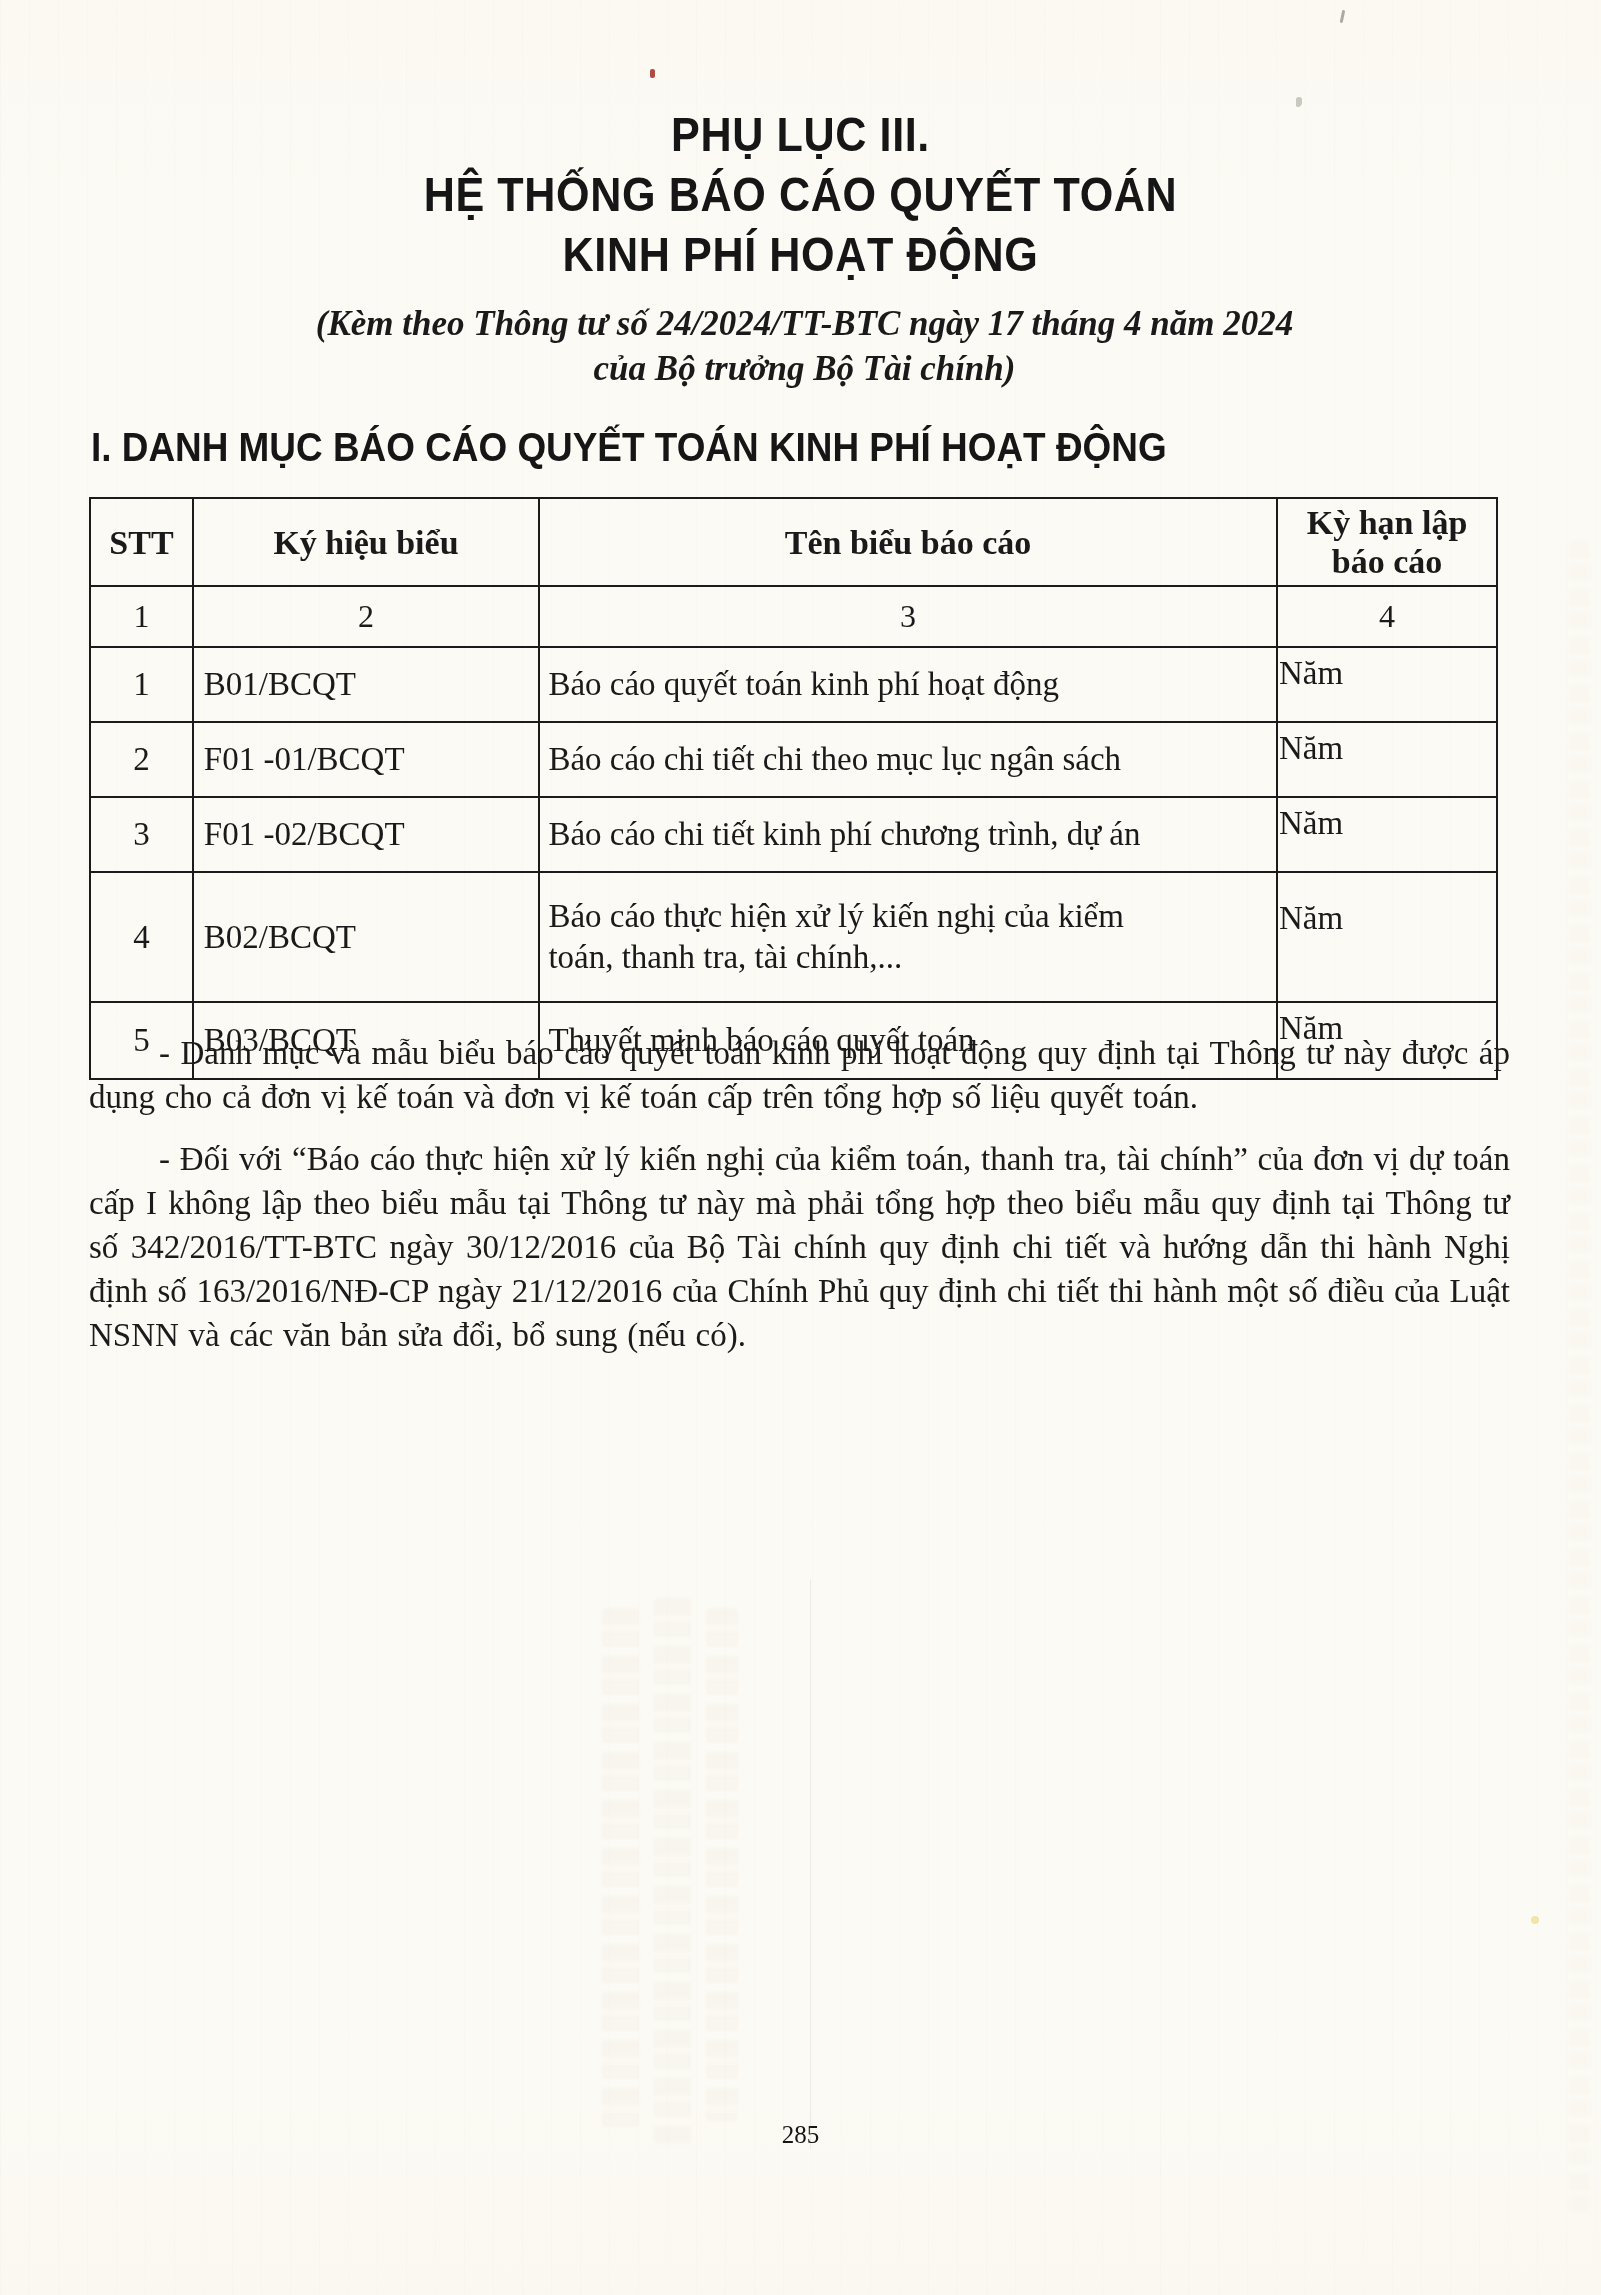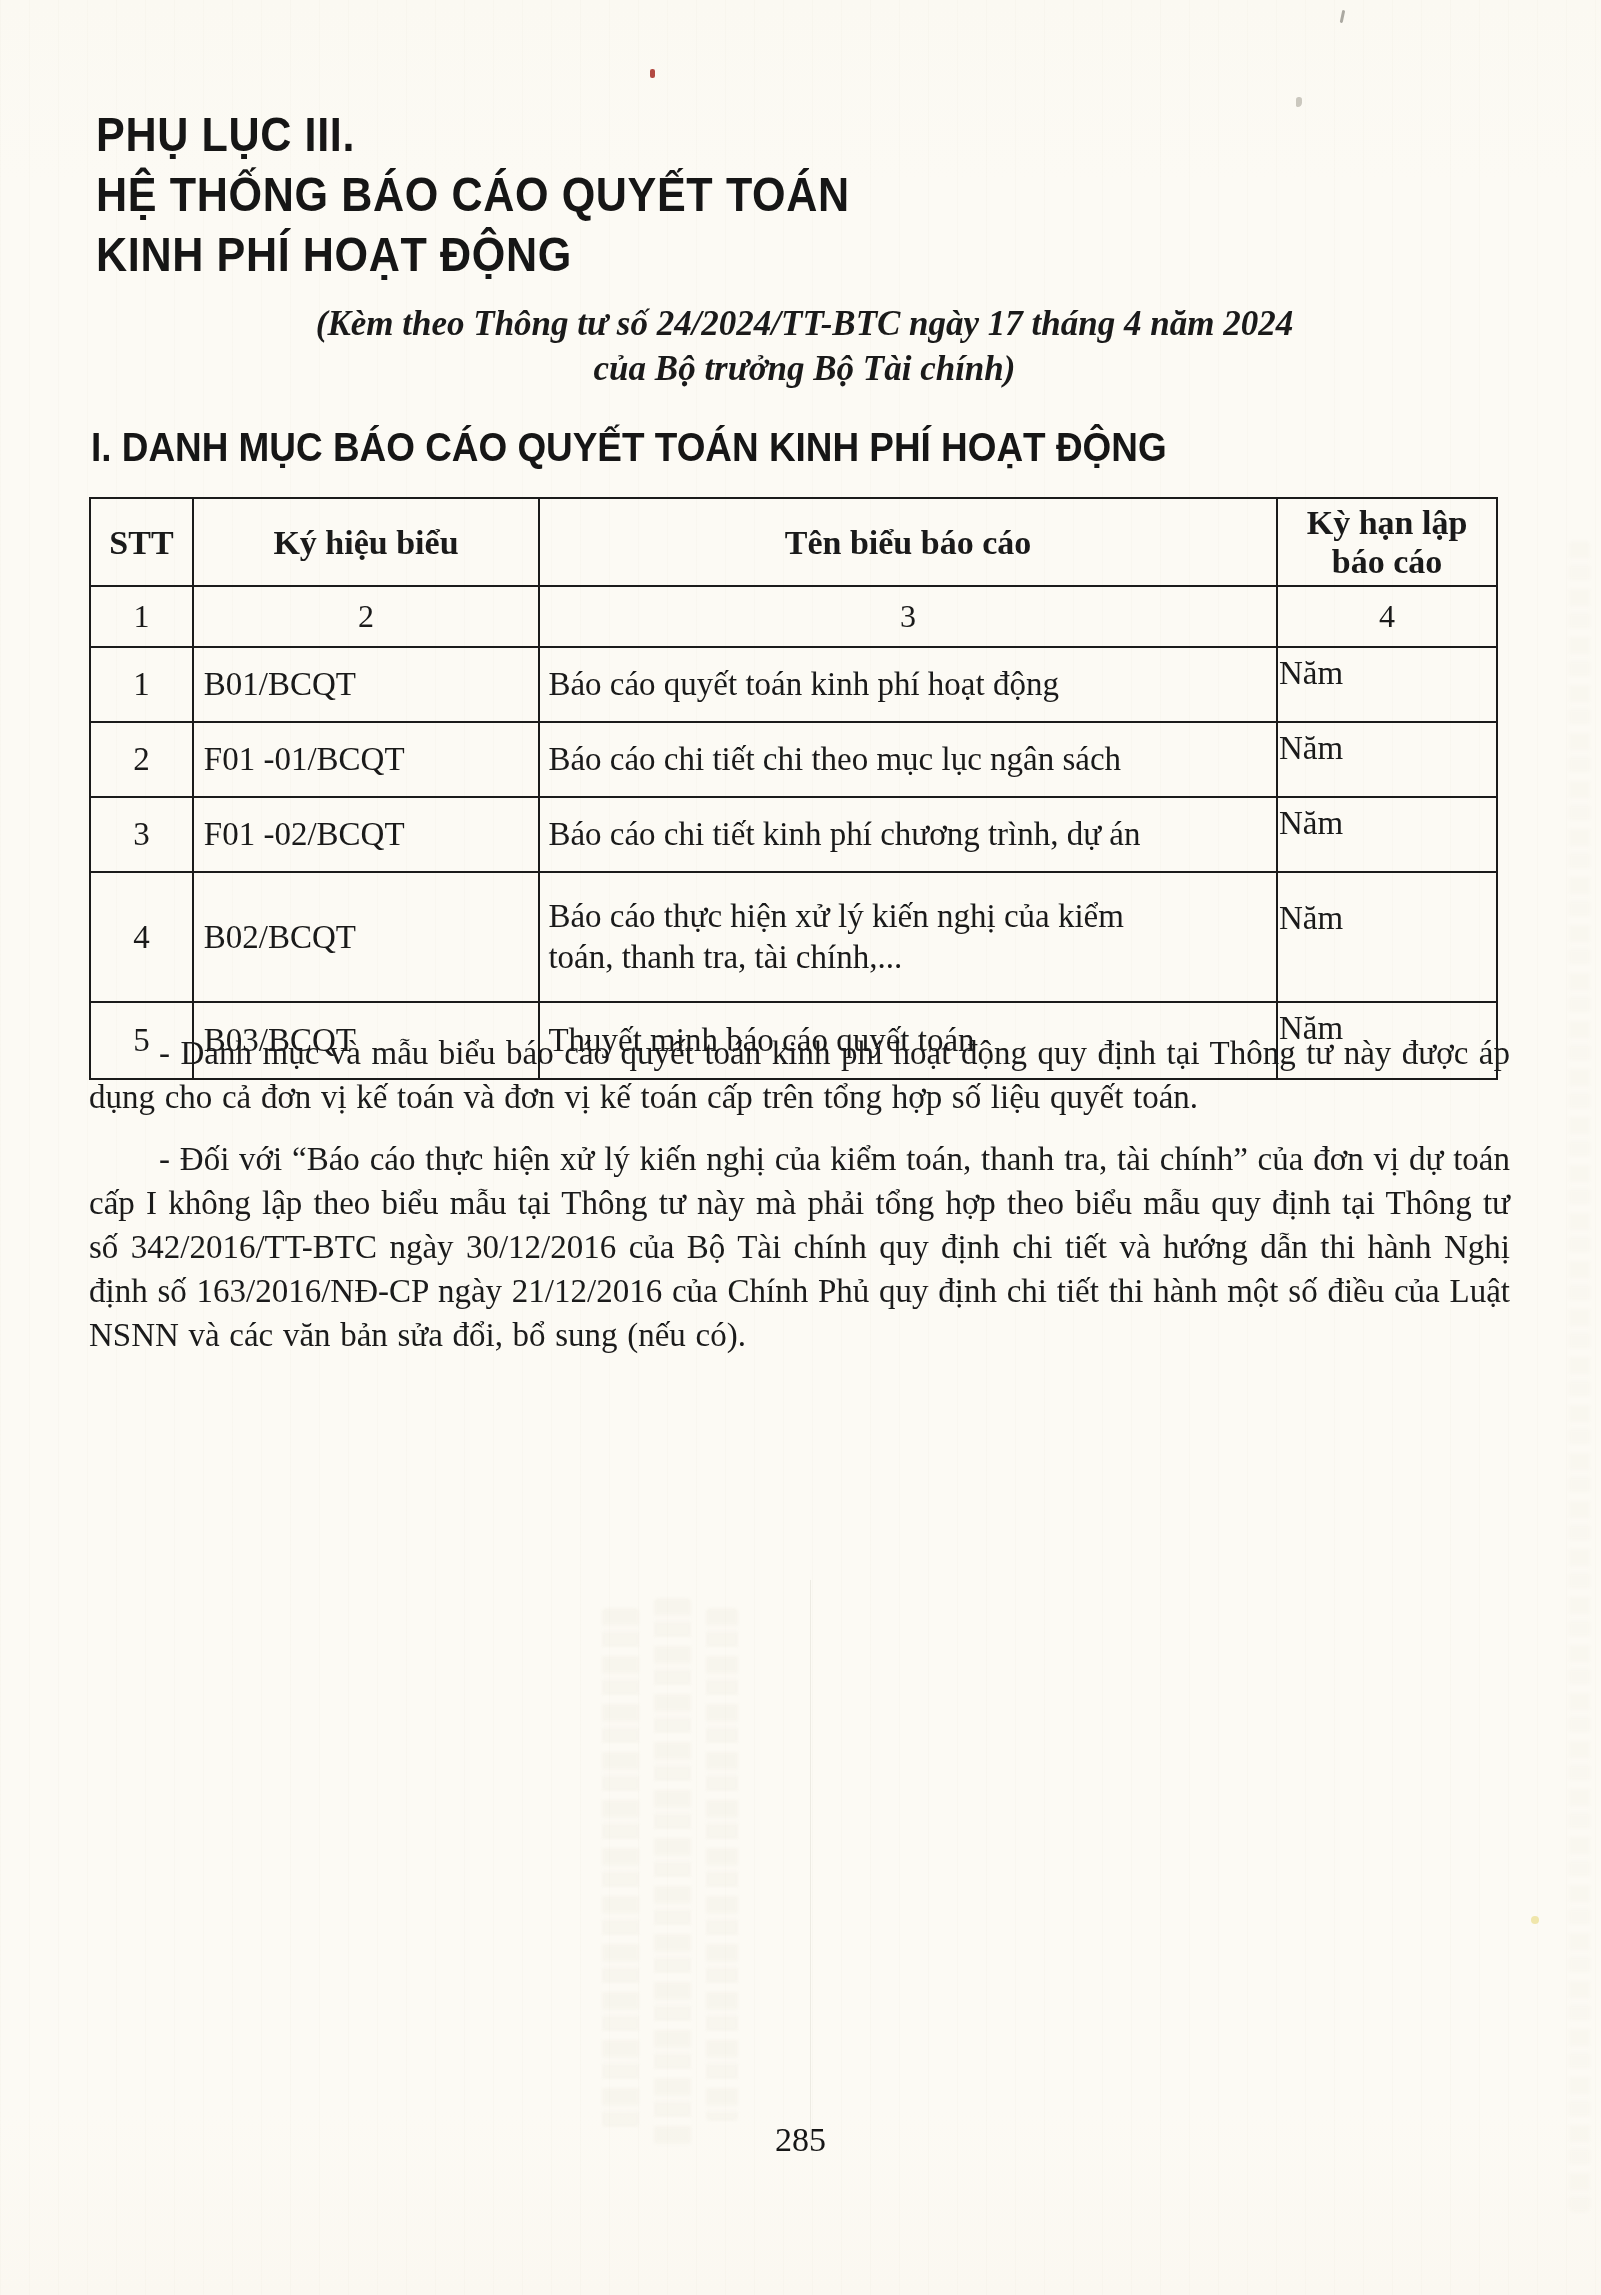--- a/index.html
+++ b/index.html
@@ -13,21 +13,21 @@
     position:relative;width:1601px;height:2295px;overflow:hidden;
     background:#fcfaf4;
     background-image:
       repeating-linear-gradient(90deg, rgba(185,178,150,0.045) 0 1.4px, rgba(0,0,0,0) 1.4px 29px),
       linear-gradient(180deg,#fbf9f2 0%, #fcfaf4 8%, #fcfaf4 92%, #fbf8f1 100%);
   }
 
   
   .title-block{
     position:absolute;top:104px;left:0;width:1601px;
-    font-weight:bold;color:#161616;
+    text-align:center;font-weight:bold;color:#161616;
   }
   .title-line{
     display:block;font-family:"Liberation Sans","DejaVu Sans",sans-serif;
     font-size:49px;line-height:60px;letter-spacing:0.7px;
     transform:scaleX(0.88);transform-origin:50% 50%;
     white-space:nowrap;
   }
   .subtitle-block{
     position:absolute;top:301px;left:4px;width:1601px;text-align:center;
     font-style:italic;font-weight:bold;color:#1a1a1a;
@@ -78,21 +78,21 @@
     font-size:33px;line-height:44px;color:#1b1b1b;
   }
   .note-para{
     margin:0 0 18px 0;text-align:justify;text-indent:70px;
     word-spacing:1.4px;
   }
 
   
   .page-number{
     position:absolute;top:2121px;left:0;width:1601px;text-align:center;
-    font-size:34px;color:#161616;
+    font-size:25px;color:#161616;
   }
 
   
   .ghost{
     position:absolute;
     background:repeating-linear-gradient(180deg,
       rgba(166,160,116,0.10) 0 17px, rgba(166,160,116,0.02) 17px 24px,
       rgba(166,160,116,0.09) 24px 39px, rgba(0,0,0,0) 39px 48px);
     filter:blur(1.4px);opacity:.55;border-radius:4.2px;
   }

